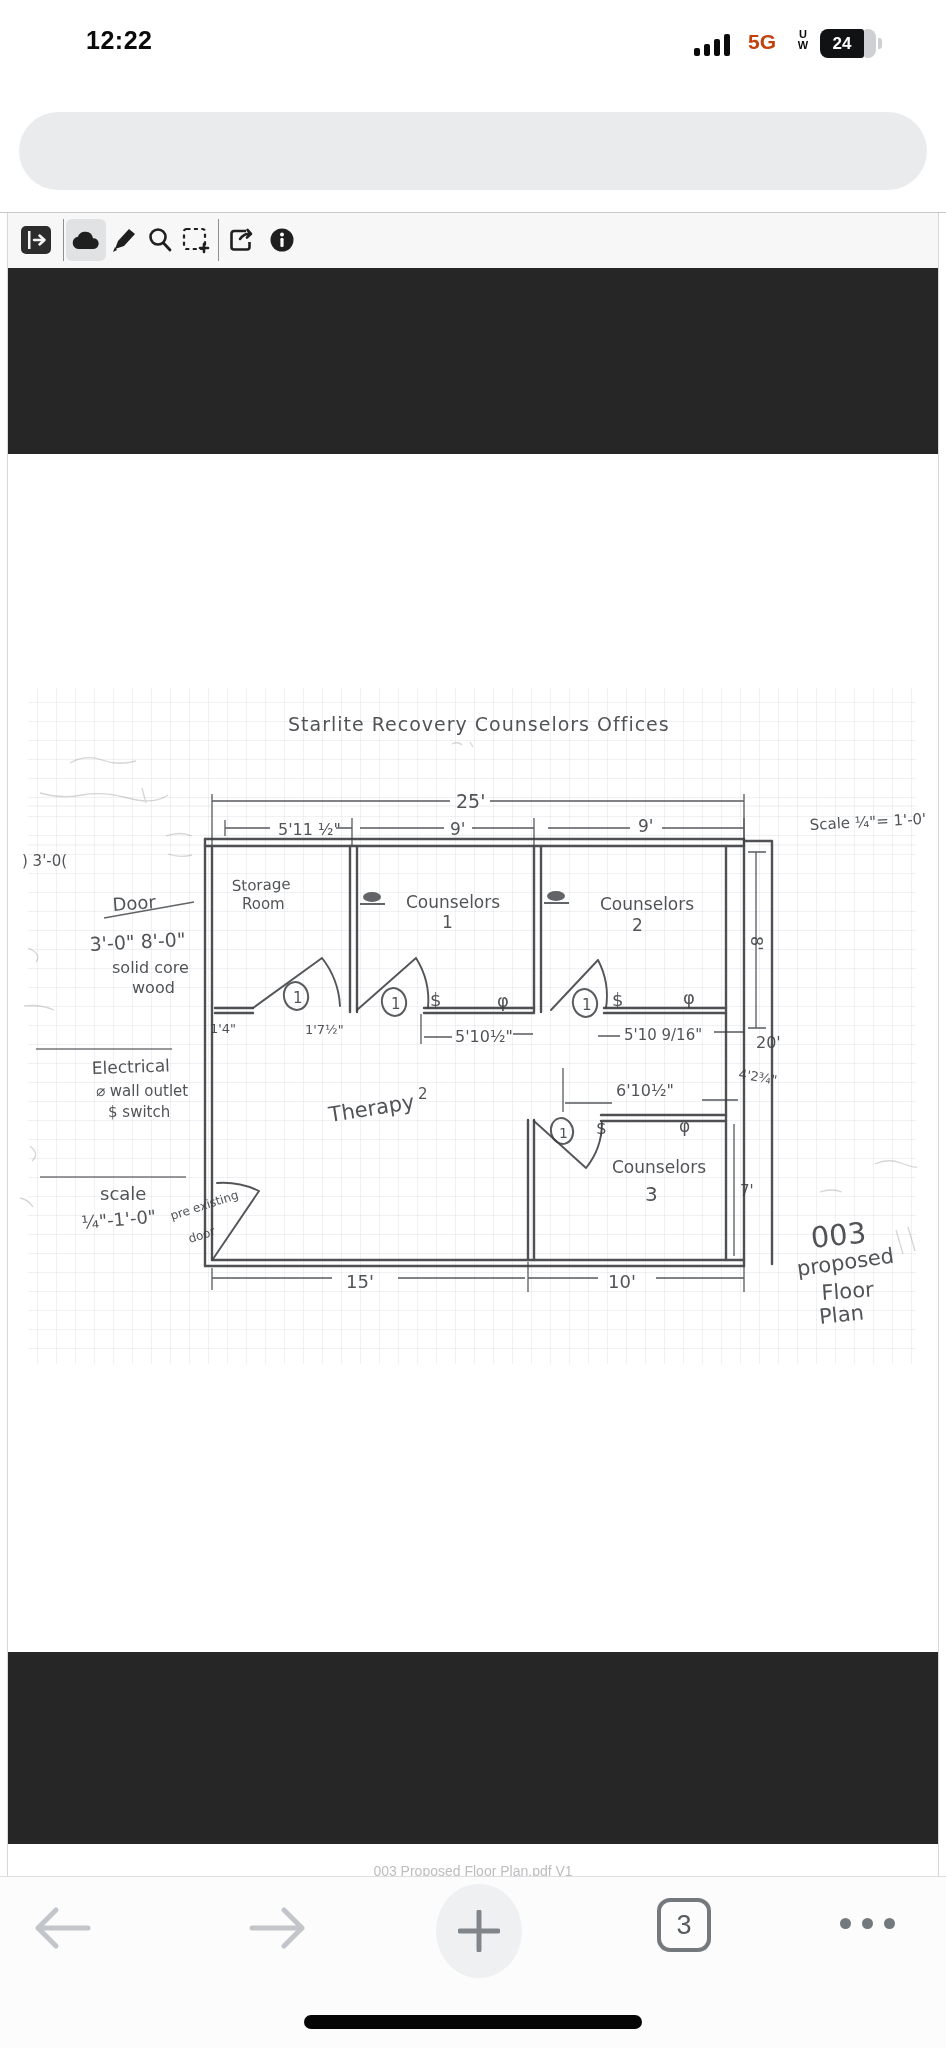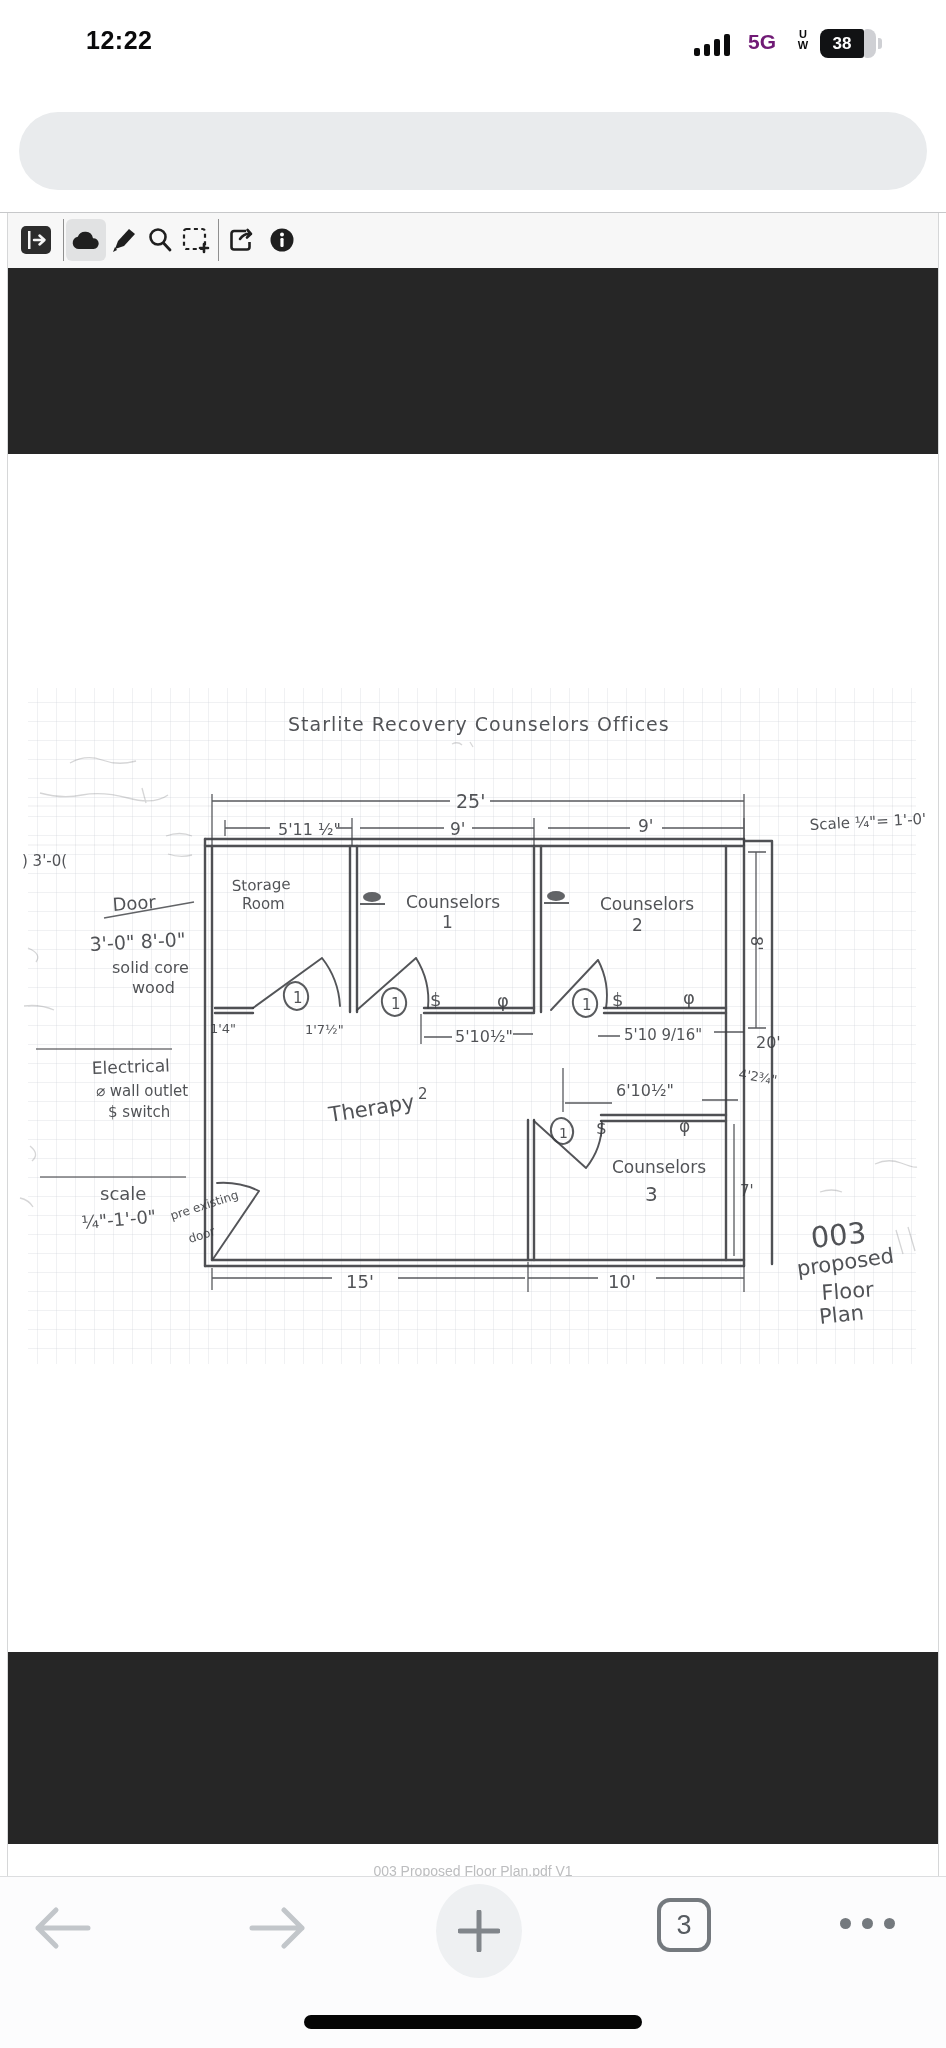--- a/index.html
+++ b/index.html
@@ -5,21 +5,21 @@
   html,body{margin:0;padding:0;}
   body{
     width:946px;height:2048px;position:relative;background:#ffffff;
     font-family:"Liberation Sans", sans-serif;color:#111;overflow:hidden;
   }
   .abs{position:absolute;}
   
   .status-bar{top:0;left:0;width:872px;height:92px;background:#fff;padding-left:40px;}
   .time{top:26px;left:86px;font-size:25px;font-weight:700;letter-spacing:.5px;color:#0b0b0c;}
   .sig{top:34px;left:694px;}
-  .carrier{top:30px;left:748px;font-size:21px;font-weight:700;color:#701a75;}
+  .carrier{top:30px;left:748px;font-size:21px;font-weight:700;color:#c2410c;}
   .carrier-sub{top:29px;left:796px;width:14px;line-height:11px;font-size:11px;font-weight:700;color:#0b0b0c;text-align:center;}
   .battery{top:29px;left:820px;width:58px;height:29px;}
   .battery .fill{position:absolute;left:0;top:0;width:44px;height:29px;background:#111214;border-radius:8px 3px 3px 8px;color:#fff;font-size:17px;font-weight:700;text-align:center;line-height:29px;}
   .battery .rest{position:absolute;left:44px;top:0;width:12px;height:29px;background:#cfd0d4;border-radius:3px 8px 8px 3px;}
   .battery .nub{position:absolute;left:58px;top:9px;width:4px;height:11px;background:#cfd0d4;border-radius:0 3px 3px 0;}
   
   .url-pill{top:112px;left:19px;width:908px;height:78px;background:#e9ebed;border-radius:39px;}
   .url-text{top:134px;left:0;width:908px;text-align:center;font-size:24px;color:#17181a;letter-spacing:.2px;}
   .share{top:130px;left:846px;}
   
@@ -55,21 +55,21 @@
     <rect x="10" y="10" width="6" height="12" rx="2" fill="#0b0b0c"></rect>
     <rect x="20" y="5" width="6" height="17" rx="2" fill="#0b0b0c"></rect>
     <rect x="30" y="0" width="6" height="22" rx="2" fill="#0b0b0c"></rect>
   </svg>
   <div class="abs carrier">5G</div>
   <div class="abs carrier-sub">
     <div>U</div>
     <div>W</div>
   </div>
   <div class="abs battery">
-    <div class="fill">38</div>
+    <div class="fill">24</div>
     <div class="rest"></div>
     <div class="nub"></div>
   </div>
 </div>
 
 <div class="abs url-pill">
   <div class="abs url-text">newbraunfels-tx-us.avolvecloud.com</div>
   <svg class="abs share" width="44" height="46" viewBox="0 0 44 46">
     <g fill="none" stroke="#8a8e93" stroke-width="3" stroke-linecap="round" stroke-linejoin="round">
       <path d="M14 17 H9 V40 H35 V17 H30"></path>

